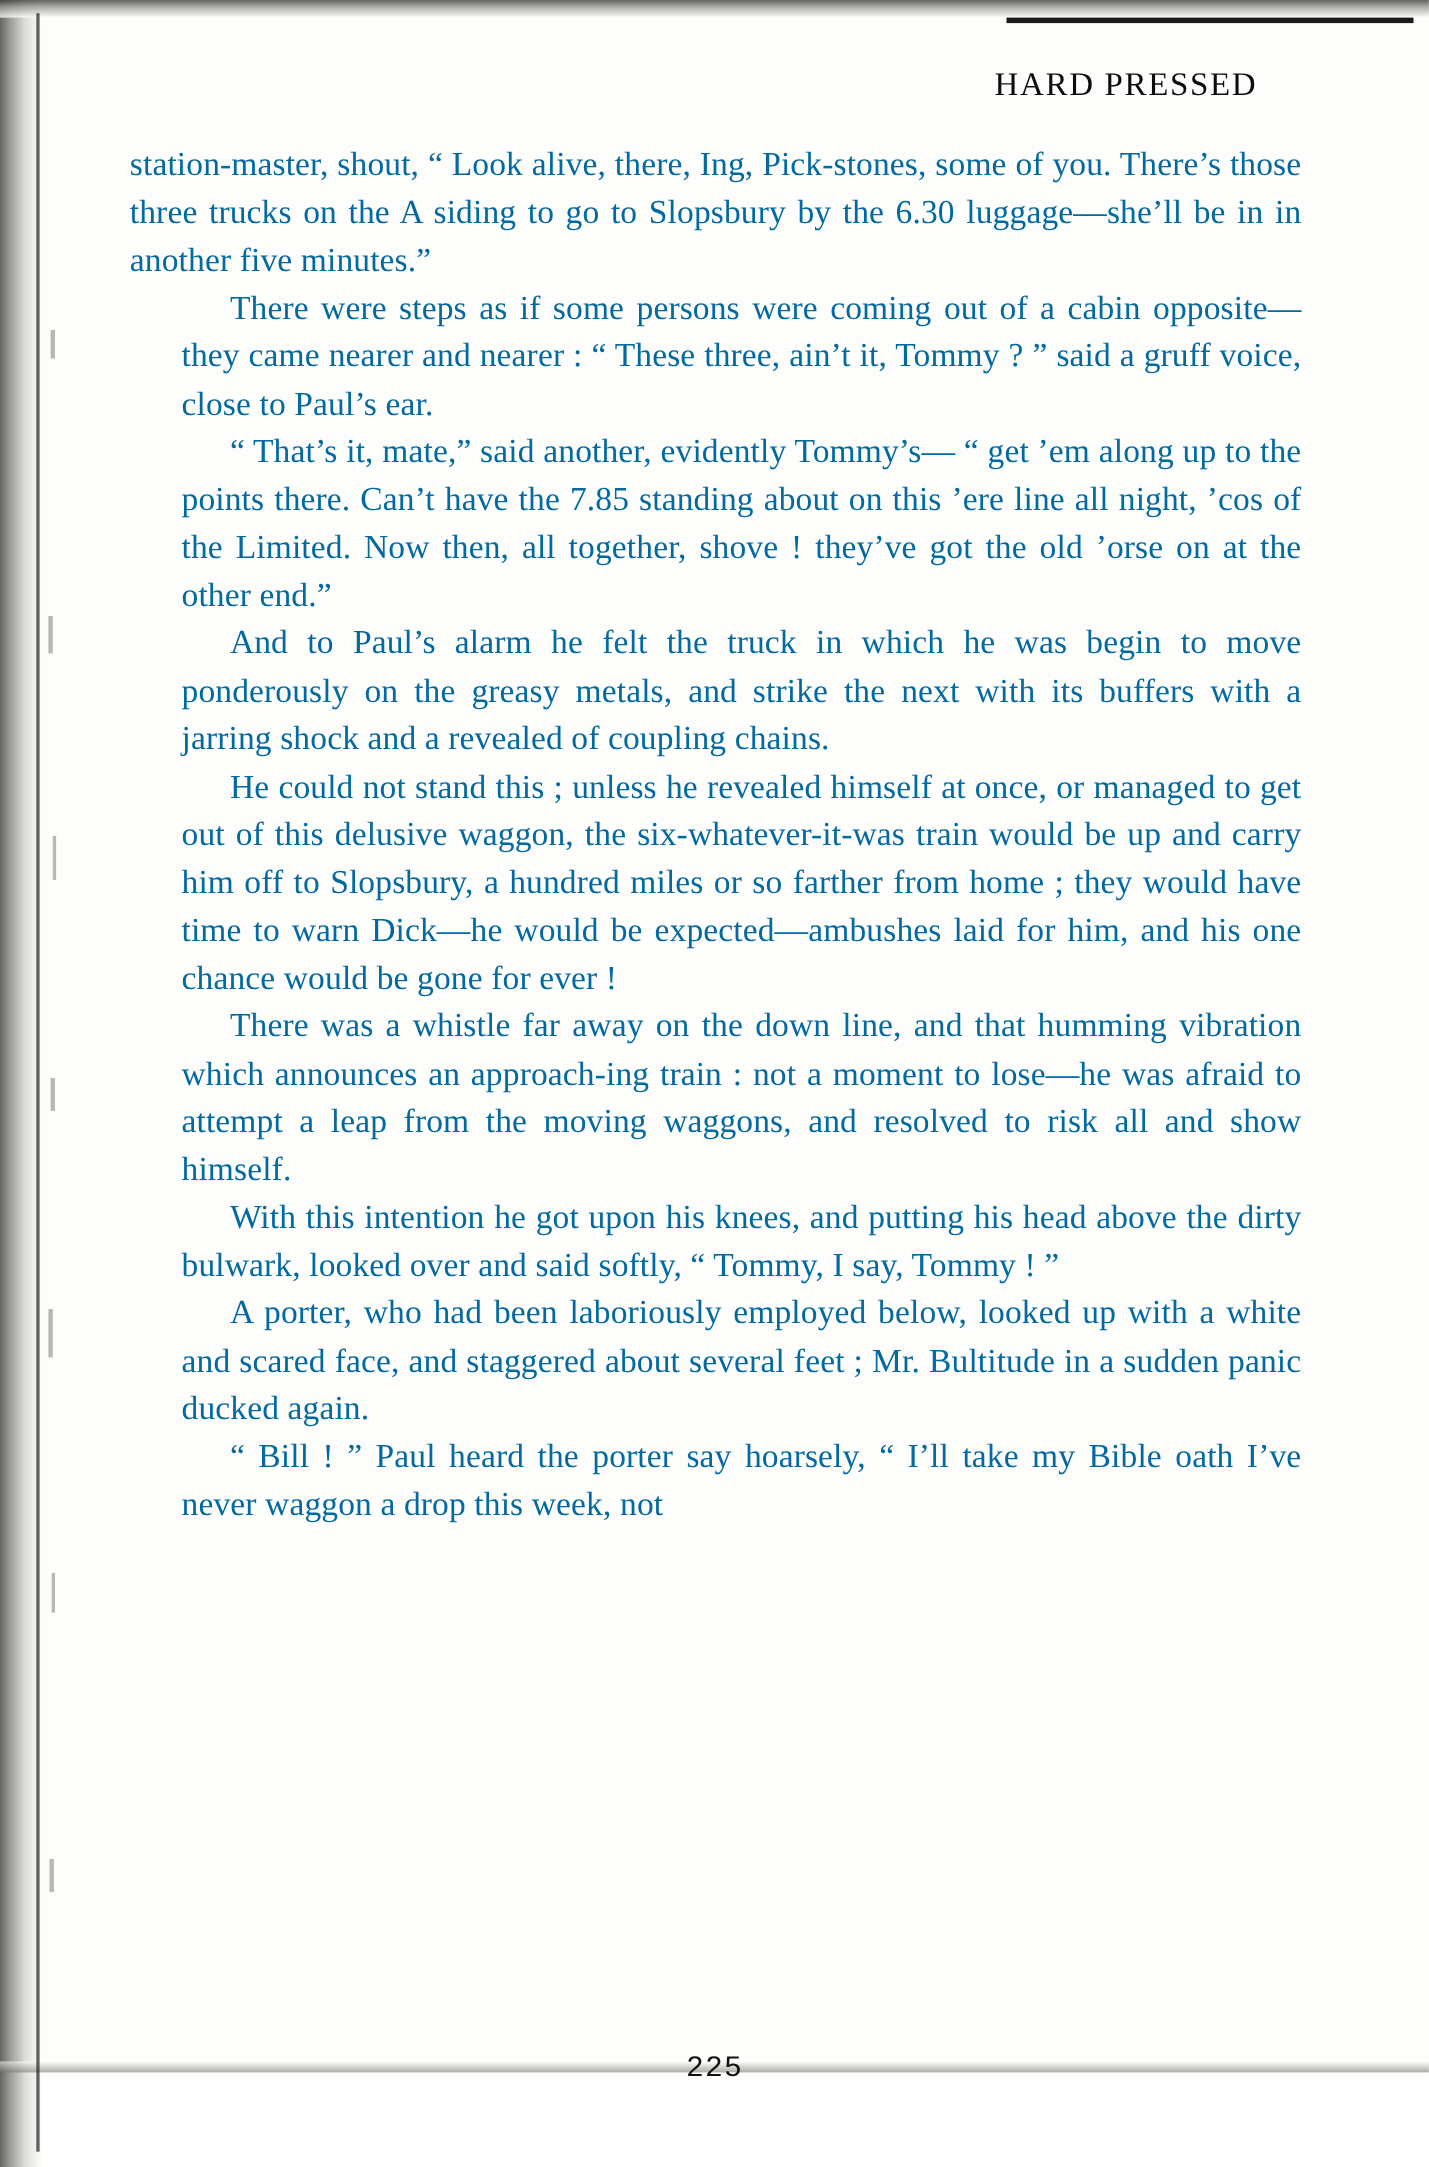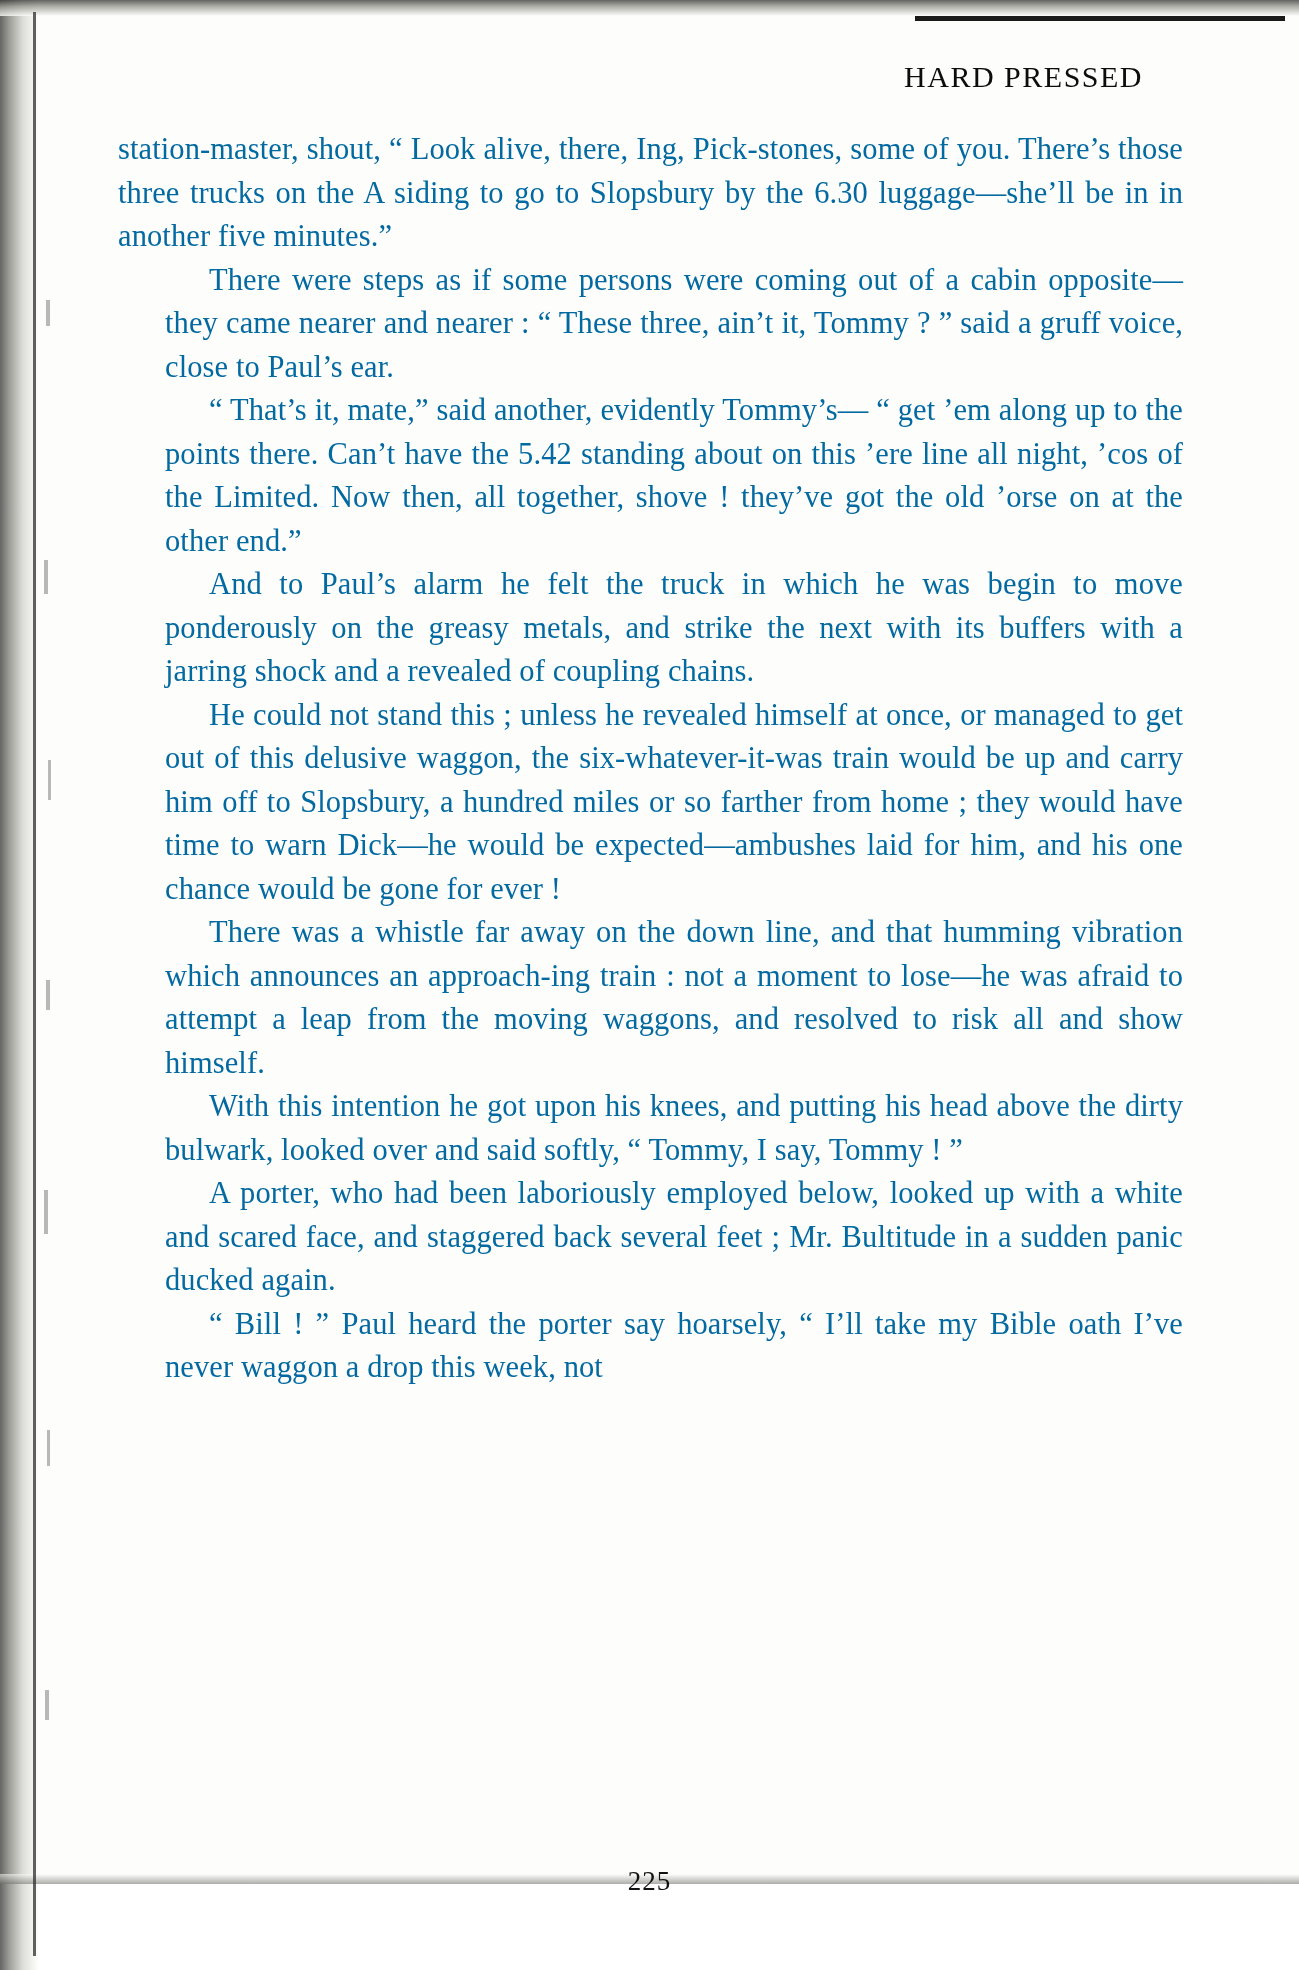--- a/index.html
+++ b/index.html
@@ -99,20 +99,21 @@
 
   .folio {
     position: absolute;
     left: 0;
     top: 1866px;
     width: 1299px;
     text-align: center;
     font-size: 27px;
     color: #111111;
     letter-spacing: 1px;
+    font-family: Liberation Mono, monospace;
   }
 
   
   .speck {
     position: absolute;
     background: #8b8b85;
     opacity: .6;
   }
 </style>
 </head>
@@ -134,26 +135,26 @@
   <div class="speck" style="left:47px; top:1430px; width:3px; height:36px;"></div>
   <div class="speck" style="left:45px; top:1690px; width:4px; height:30px;"></div>
 
   <div class="content">
 
     <div class="running-head">HARD PRESSED</div>
 
     <div class="body-text">
       <p>station-master, shout, “ Look alive, there, Ing, Pick-stones, some of you.  There’s those three trucks on the A siding to go to Slopsbury by the 6.30 luggage—she’ll be in in another five minutes.”</p>
       <p class="indent">There were steps as if some persons were coming out of a cabin opposite—they came nearer and nearer : “ These three, ain’t it, Tommy ? ”  said a gruff voice, close to Paul’s ear.</p>
-      <p class="indent">“ That’s it, mate,” said another, evidently Tommy’s— “ get ’em along up to the points there.  Can’t have the 5.42 standing about on this ’ere line all night, ’cos of the Limited.  Now then, all together, shove !  they’ve got the old ’orse on at the other end.”</p>
+      <p class="indent">“ That’s it, mate,” said another, evidently Tommy’s— “ get ’em along up to the points there.  Can’t have the 7.85 standing about on this ’ere line all night, ’cos of the Limited.  Now then, all together, shove !  they’ve got the old ’orse on at the other end.”</p>
       <p class="indent">And to Paul’s alarm he felt the truck in which he was begin to move ponderously on the greasy metals, and strike the next with its buffers with a jarring shock and a revealed of coupling chains.</p>
       <p class="indent">He could not stand this ; unless he revealed himself at once, or managed to get out of this delusive waggon, the six-whatever-it-was train would be up and carry him off to Slopsbury, a hundred miles or so farther from home ; they would have time to warn Dick—he would be expected—ambushes laid for him, and his one chance would be gone for ever !</p>
       <p class="indent">There was a whistle far away on the down line, and that humming vibration which announces an approach-ing train :  not a moment to lose—he was afraid to attempt a leap from the moving waggons, and resolved to risk all and show himself.</p>
       <p class="indent">With this intention he got upon his knees, and putting his head above the dirty bulwark, looked over and said softly, “ Tommy, I say, Tommy ! ”</p>
-      <p class="indent">A porter, who had been laboriously employed below, looked up with a white and scared face, and staggered back several feet ;  Mr. Bultitude in a sudden panic ducked again.</p>
+      <p class="indent">A porter, who had been laboriously employed below, looked up with a white and scared face, and staggered about several feet ;  Mr. Bultitude in a sudden panic ducked again.</p>
       <p class="indent">“ Bill ! ”  Paul heard the porter say hoarsely, “ I’ll take my Bible oath I’ve never waggon a drop this week, not</p>
     </div>
 
   </div>
 
   <div class="folio">225</div>
 
 </div>
 
 </body></html>

